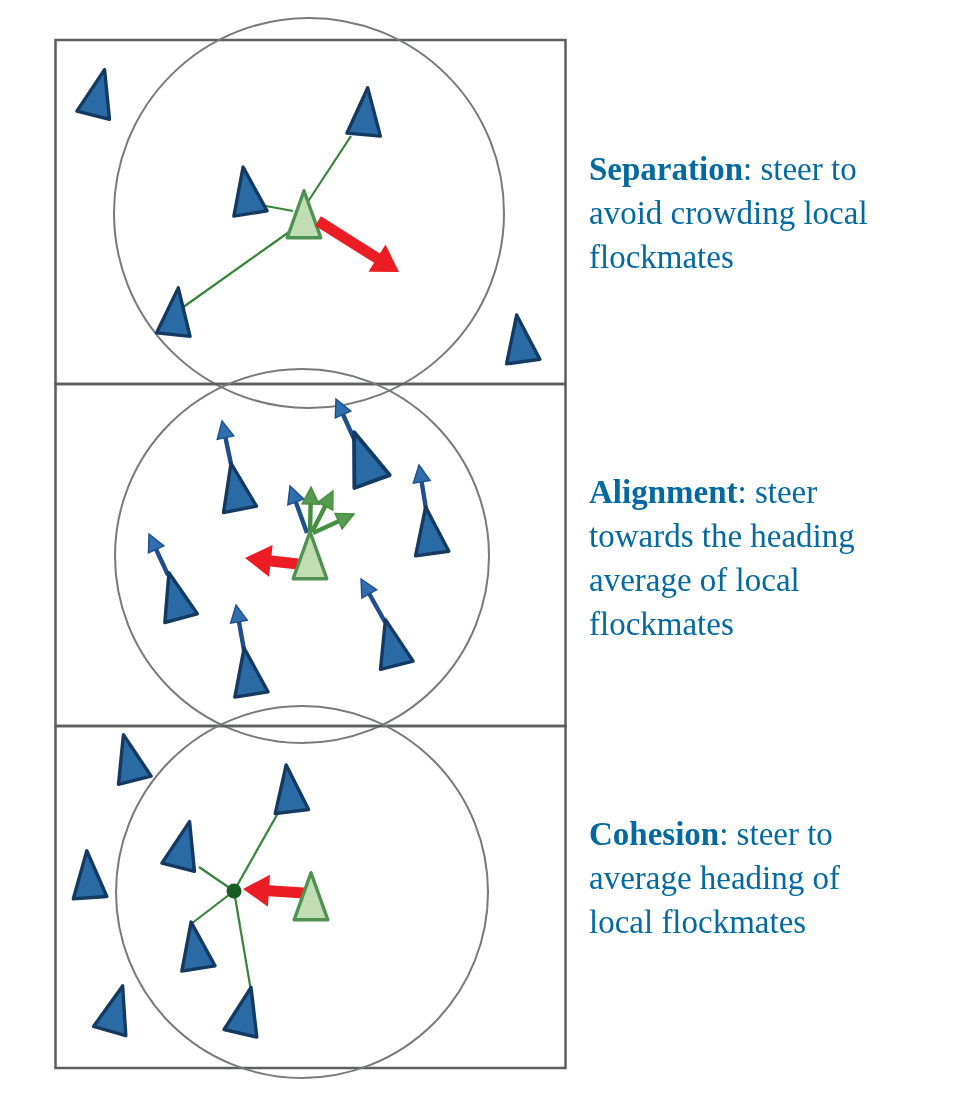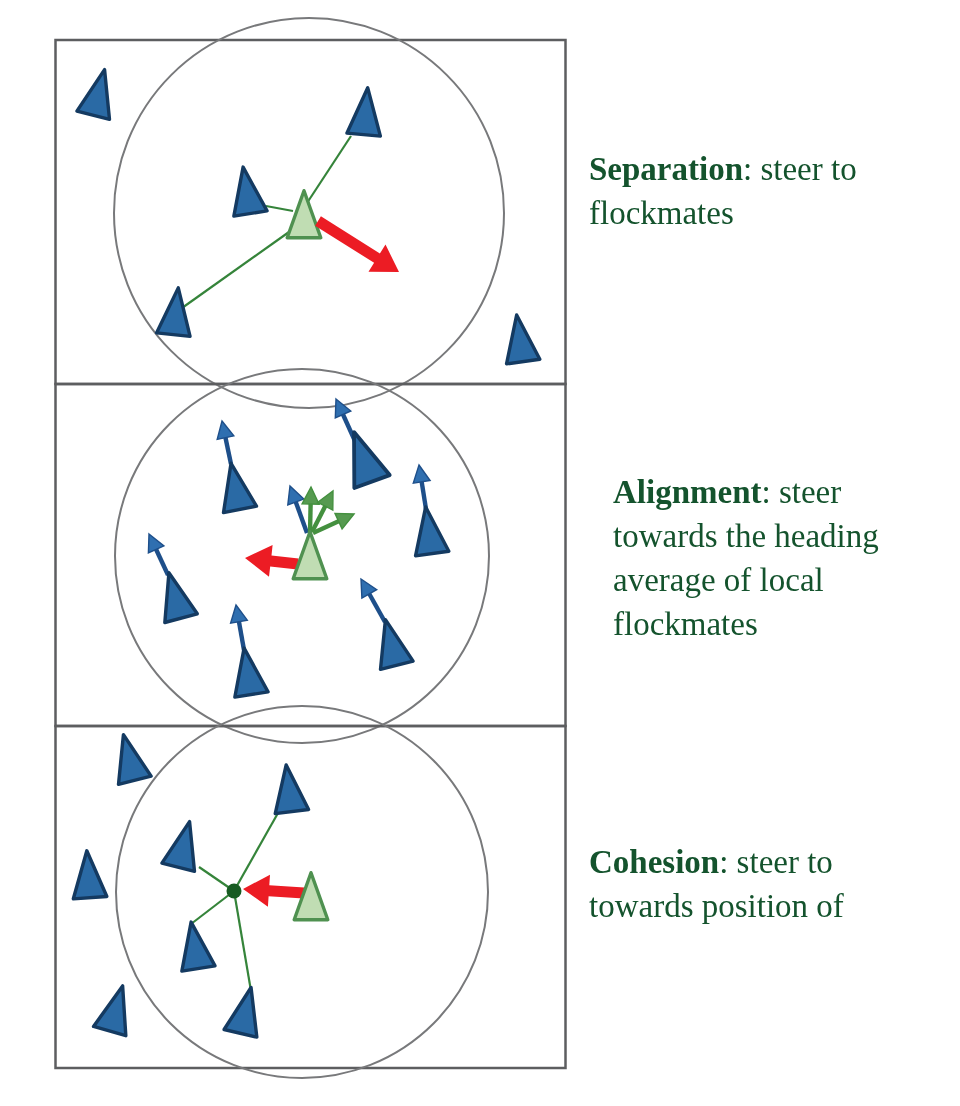--- a/index.html
+++ b/index.html
@@ -1,24 +1,24 @@
 <!DOCTYPE html>
 <html><head>
 <meta charset="utf-8">
 <style>
   html,body{margin:0;padding:0;background:#ffffff;}
   #stage{position:relative;width:960px;height:1106px;background:#ffffff;overflow:hidden;
          font-family:"Liberation Serif", serif;}
   #diagram{position:absolute;left:0;top:0;}
-  .caption{position:absolute;left:589px;color:#14532d;font-size:33px;line-height:44px;
+  .caption{position:absolute;left:589px;color:#0369a1;font-size:33px;line-height:44px;
            font-family:"Liberation Serif", serif;white-space:nowrap;}
   .caption .term{font-weight:bold;}
   #cap-separation{top:147px;}
-  #cap-alignment{top:470px;margin-left:24px;}
-  #cap-cohesion{top:812px;margin-top:28px;}
+  #cap-alignment{top:470px;}
+  #cap-cohesion{top:812px;}
 </style>
 </head>
 <body>
 
 <div id="stage">
 
   <svg id="diagram" width="960" height="1106" viewBox="0 0 960 1106">
       <g>
         <rect x="55.5" y="40" width="510" height="344" fill="none" stroke="#5d5e60" stroke-width="2.5"></rect>
         <circle cx="309" cy="213" r="195" fill="none" stroke="#78797b" stroke-width="2"></circle>
@@ -80,28 +80,30 @@
         <polygon points="0,-31.3 16.8,15.7 -16.8,15.7" fill="#2a6aa5" stroke="#143a61" stroke-width="3.4" stroke-linejoin="round" transform="translate(114,1016) rotate(16)"></polygon>
         <polygon points="0,-31.3 16.8,15.7 -16.8,15.7" fill="#2a6aa5" stroke="#143a61" stroke-width="3.4" stroke-linejoin="round" transform="translate(244,1018) rotate(13)"></polygon>
         <circle cx="234" cy="891" r="7.5" fill="#175c22"></circle>
         <polygon points="304.4,887.5 269.3,885.2 270.0,874.7 243.0,889.0 267.9,906.7 268.6,896.2 303.6,898.5" fill="#ec1c24"></polygon>
         <polygon points="0,-31.3 16.8,15.7 -16.8,15.7" fill="#c0ddb3" stroke="#4f9150" stroke-width="3.4" stroke-linejoin="round" transform="translate(311,904) rotate(0)"></polygon>
       </g>
     </svg>
 
   <div class="caption" id="cap-separation">
     <div><span class="term">Separation</span><span>: steer to</span></div>
+    <div>avoid crowding local</div>
     <div>flockmates</div>
   </div>
 
   <div class="caption" id="cap-alignment">
     <div><span class="term">Alignment</span><span>: steer</span></div>
     <div>towards the heading</div>
     <div>average of local</div>
     <div>flockmates</div>
   </div>
 
   <div class="caption" id="cap-cohesion">
     <div><span class="term">Cohesion</span><span>: steer to</span></div>
-    <div>towards position of</div>
+    <div>average heading of</div>
+    <div>local flockmates</div>
   </div>
 
 </div>
 
 </body></html>

